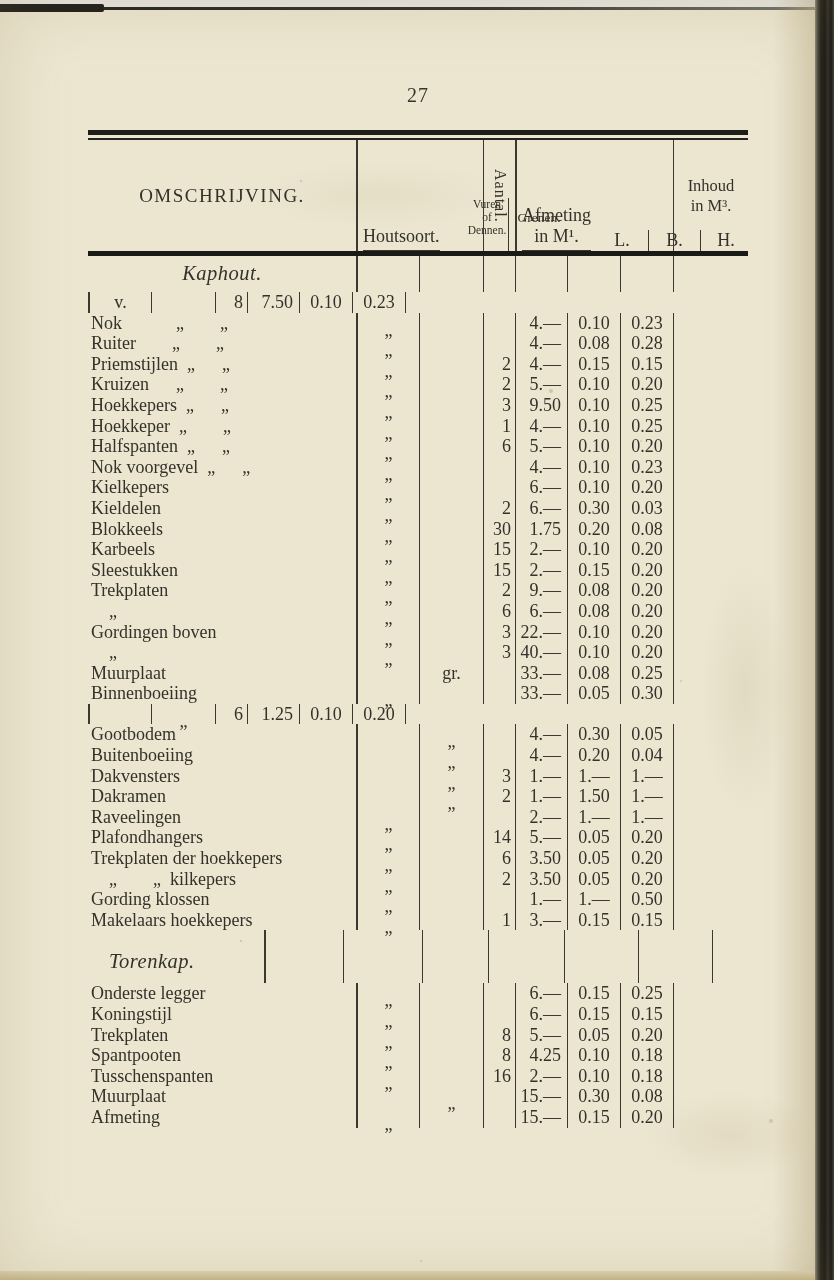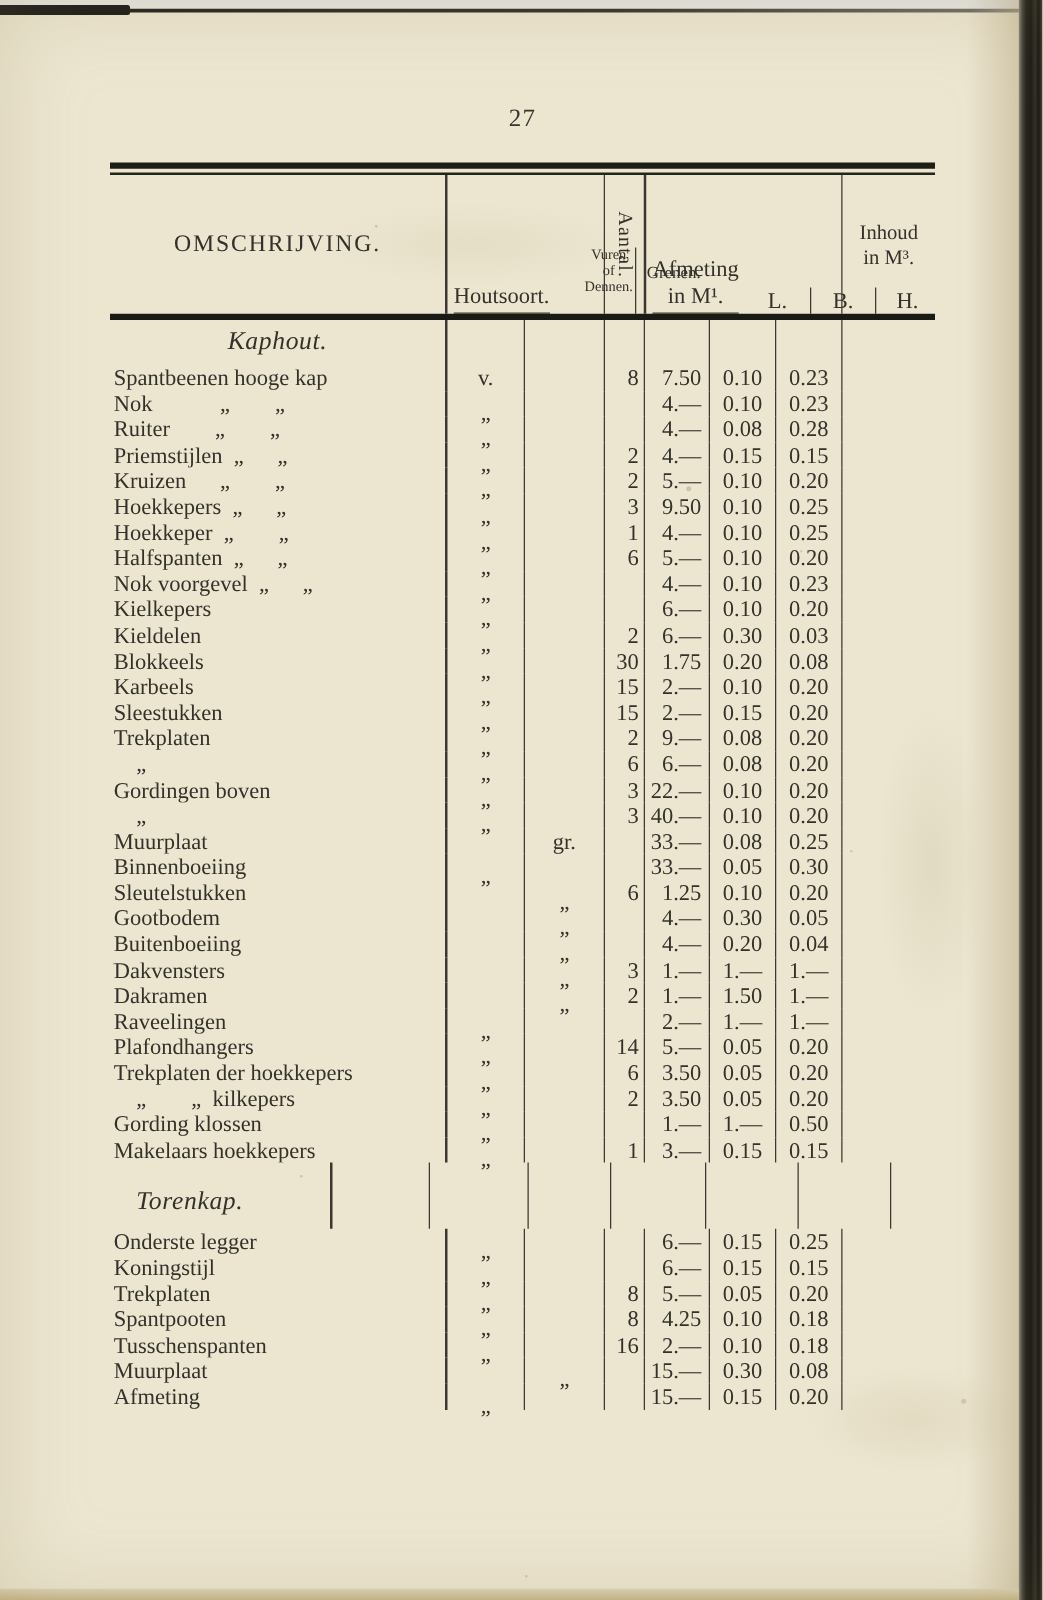--- a/index.html
+++ b/index.html
@@ -148,21 +148,20 @@
         <div class="c-name"><span class="section-title">Kaphout.</span></div>
         <div class="c-vuren"></div>
         <div class="c-grenen"></div>
         <div class="c-aantal"></div>
         <div class="c-l"></div>
         <div class="c-b"></div>
         <div class="c-h"></div>
         <div class="c-inhoud"></div>
       </div>
       <div class="row">
-        <div class="c-name"><span>Spantbeenen hooge kap</span></div>
         <div class="c-vuren"><span>v.</span></div>
         <div class="c-grenen"></div>
         <div class="c-aantal"><span>8</span></div>
         <div class="c-l"><span>7.50</span></div>
         <div class="c-b"><span>0.10</span></div>
         <div class="c-h"><span>0.23</span></div>
         <div class="c-inhoud"></div>
       </div>
       <div class="row">
         <div class="c-name"><span>Nok   „  „</span></div>
@@ -348,21 +347,20 @@
         <div class="c-name"><span>Binnenboeiing</span></div>
         <div class="c-vuren"><span class="dit">„</span></div>
         <div class="c-grenen"></div>
         <div class="c-aantal"></div>
         <div class="c-l"><span>33.—</span></div>
         <div class="c-b"><span>0.05</span></div>
         <div class="c-h"><span>0.30</span></div>
         <div class="c-inhoud"></div>
       </div>
       <div class="row">
-        <div class="c-name"><span>Sleutelstukken</span></div>
         <div class="c-vuren"></div>
         <div class="c-grenen"><span class="dit">„</span></div>
         <div class="c-aantal"><span>6</span></div>
         <div class="c-l"><span>1.25</span></div>
         <div class="c-b"><span>0.10</span></div>
         <div class="c-h"><span>0.20</span></div>
         <div class="c-inhoud"></div>
       </div>
       <div class="row">
         <div class="c-name"><span>Gootbodem</span></div>

